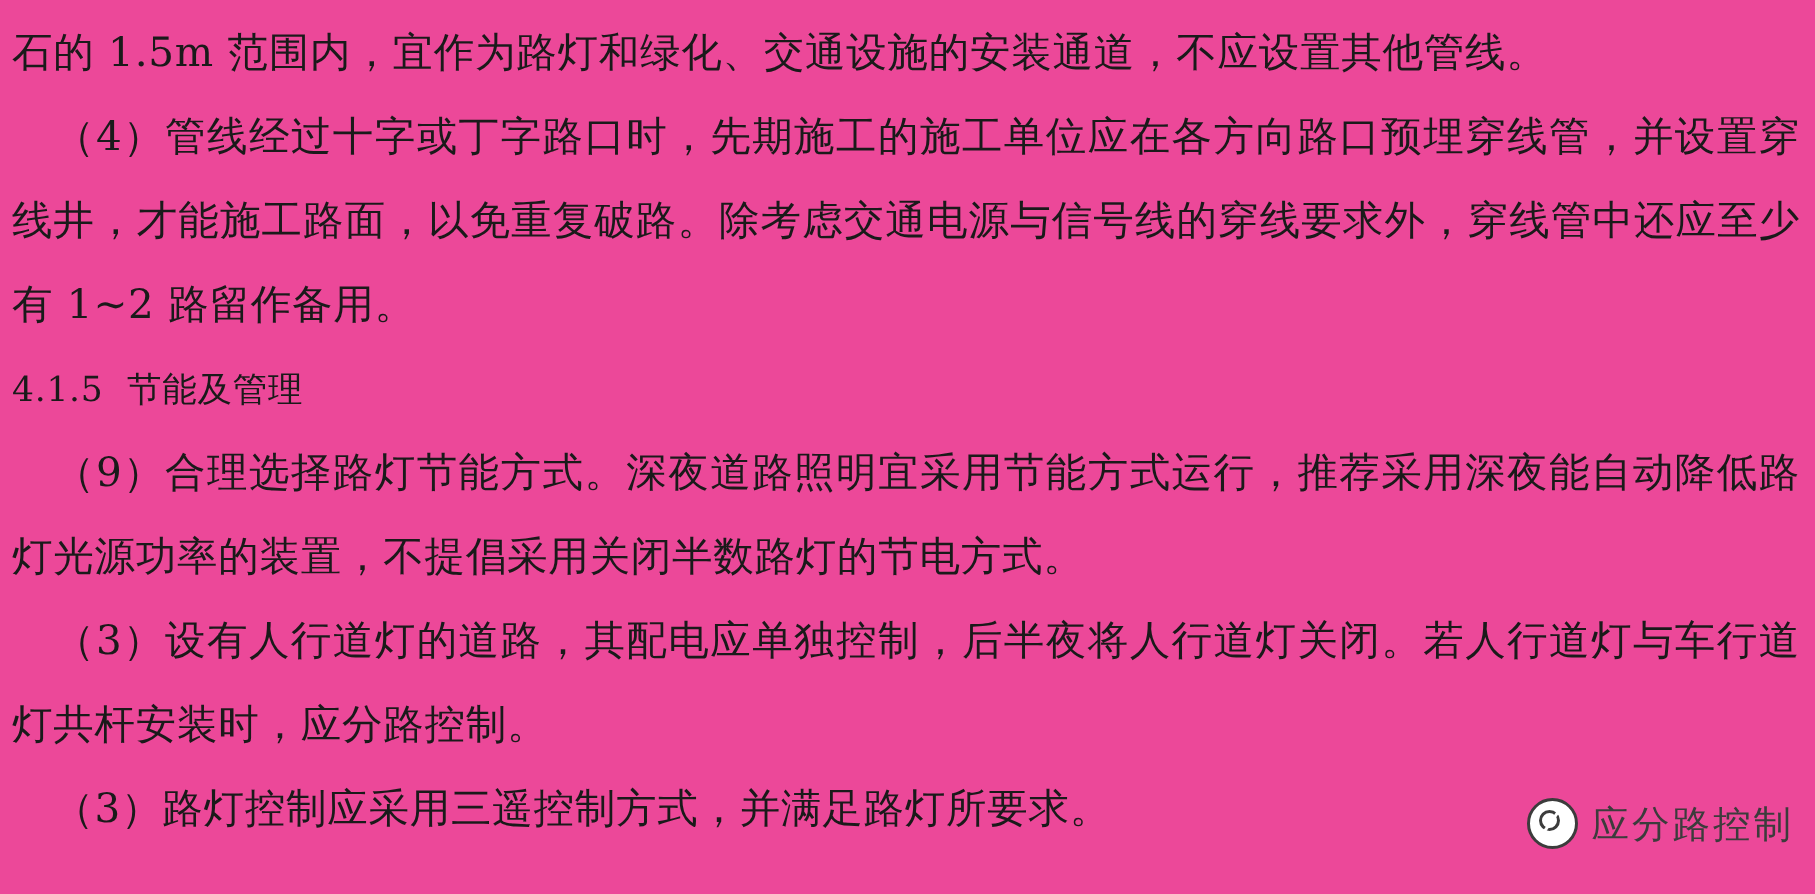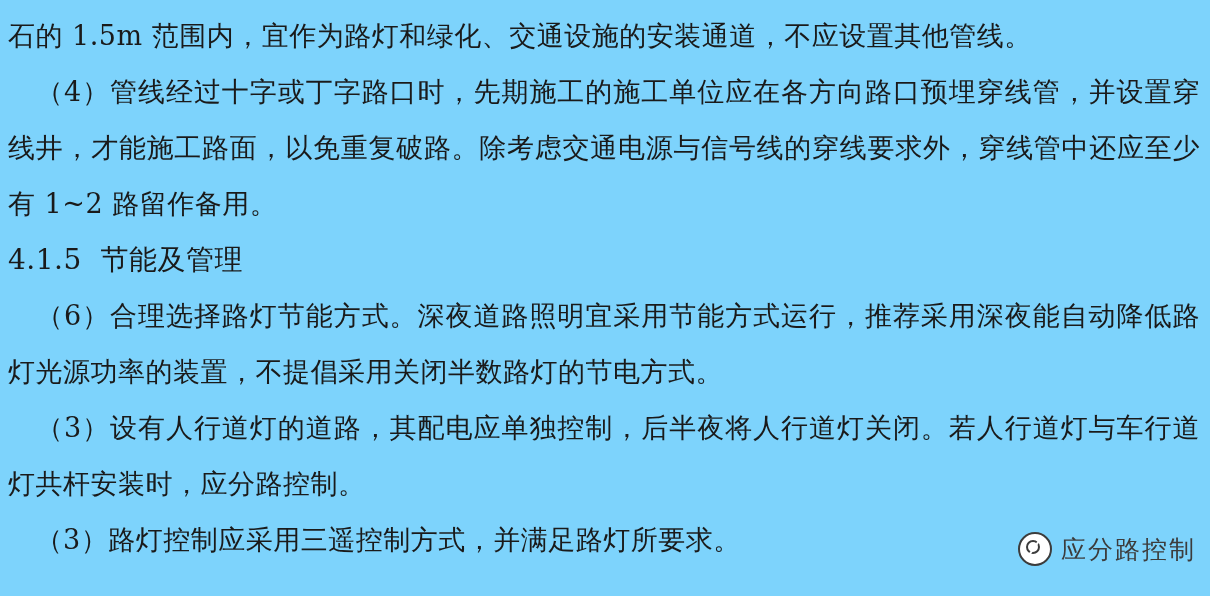--- a/index.html
+++ b/index.html
@@ -4,21 +4,21 @@
 <style>
   html, body {
     margin: 0;
     padding: 0;
     background: #ffffff;
   }
   #page {
     position: relative;
     width: 1210px;
     height: 596px;
-    background: #7dd3fc;
+    background: #ec4899;
     overflow: hidden;
     font-family: "DejaVu Serif", "Liberation Serif", serif;
     color: #1a1a1a;
   }
   .doc-body {
     position: absolute;
     left: 8px;
     top: 8px;
     width: 1192px;
   }
@@ -29,21 +29,21 @@
     text-align: justify;
     text-justify: inter-character;
     margin: 0;
     white-space: pre-wrap;
     word-break: break-all;
   }
   .para.indent {
     text-indent: 0;
   }
   .heading {
-    font-size: 28px;
+    font-size: 23px;
     line-height: 56px;
     letter-spacing: 0.5px;
     margin: 0;
     font-weight: normal;
     white-space: pre-wrap;
   }
   .watermark {
     position: absolute;
     right: 14px;
     bottom: 30px;
@@ -94,21 +94,21 @@
 
 <div id="page">
   <div class="doc-body">
 
     <p class="para">石的 1.5m 范围内，宜作为路灯和绿化、交通设施的安装通道，不应设置其他管线。</p>
 
     <p class="para indent">　（4）管线经过十字或丁字路口时，先期施工的施工单位应在各方向路口预埋穿线管，并设置穿线井，才能施工路面，以免重复破路。除考虑交通电源与信号线的穿线要求外，穿线管中还应至少有 1~2 路留作备用。</p>
 
     <h2 class="heading">4.1.5  节能及管理</h2>
 
-    <p class="para indent">　（6）合理选择路灯节能方式。深夜道路照明宜采用节能方式运行，推荐采用深夜能自动降低路灯光源功率的装置，不提倡采用关闭半数路灯的节电方式。</p>
+    <p class="para indent">　（9）合理选择路灯节能方式。深夜道路照明宜采用节能方式运行，推荐采用深夜能自动降低路灯光源功率的装置，不提倡采用关闭半数路灯的节电方式。</p>
 
     <p class="para indent">　（3）设有人行道灯的道路，其配电应单独控制，后半夜将人行道灯关闭。若人行道灯与车行道灯共杆安装时，应分路控制。</p>
 
     <p class="para indent">　（3）路灯控制应采用三遥控制方式，并满足路灯所要求。</p>
 
   </div>
 
   <div class="watermark">
     <span class="wm-logo"></span>
     <span class="wm-text">应分路控制</span>

